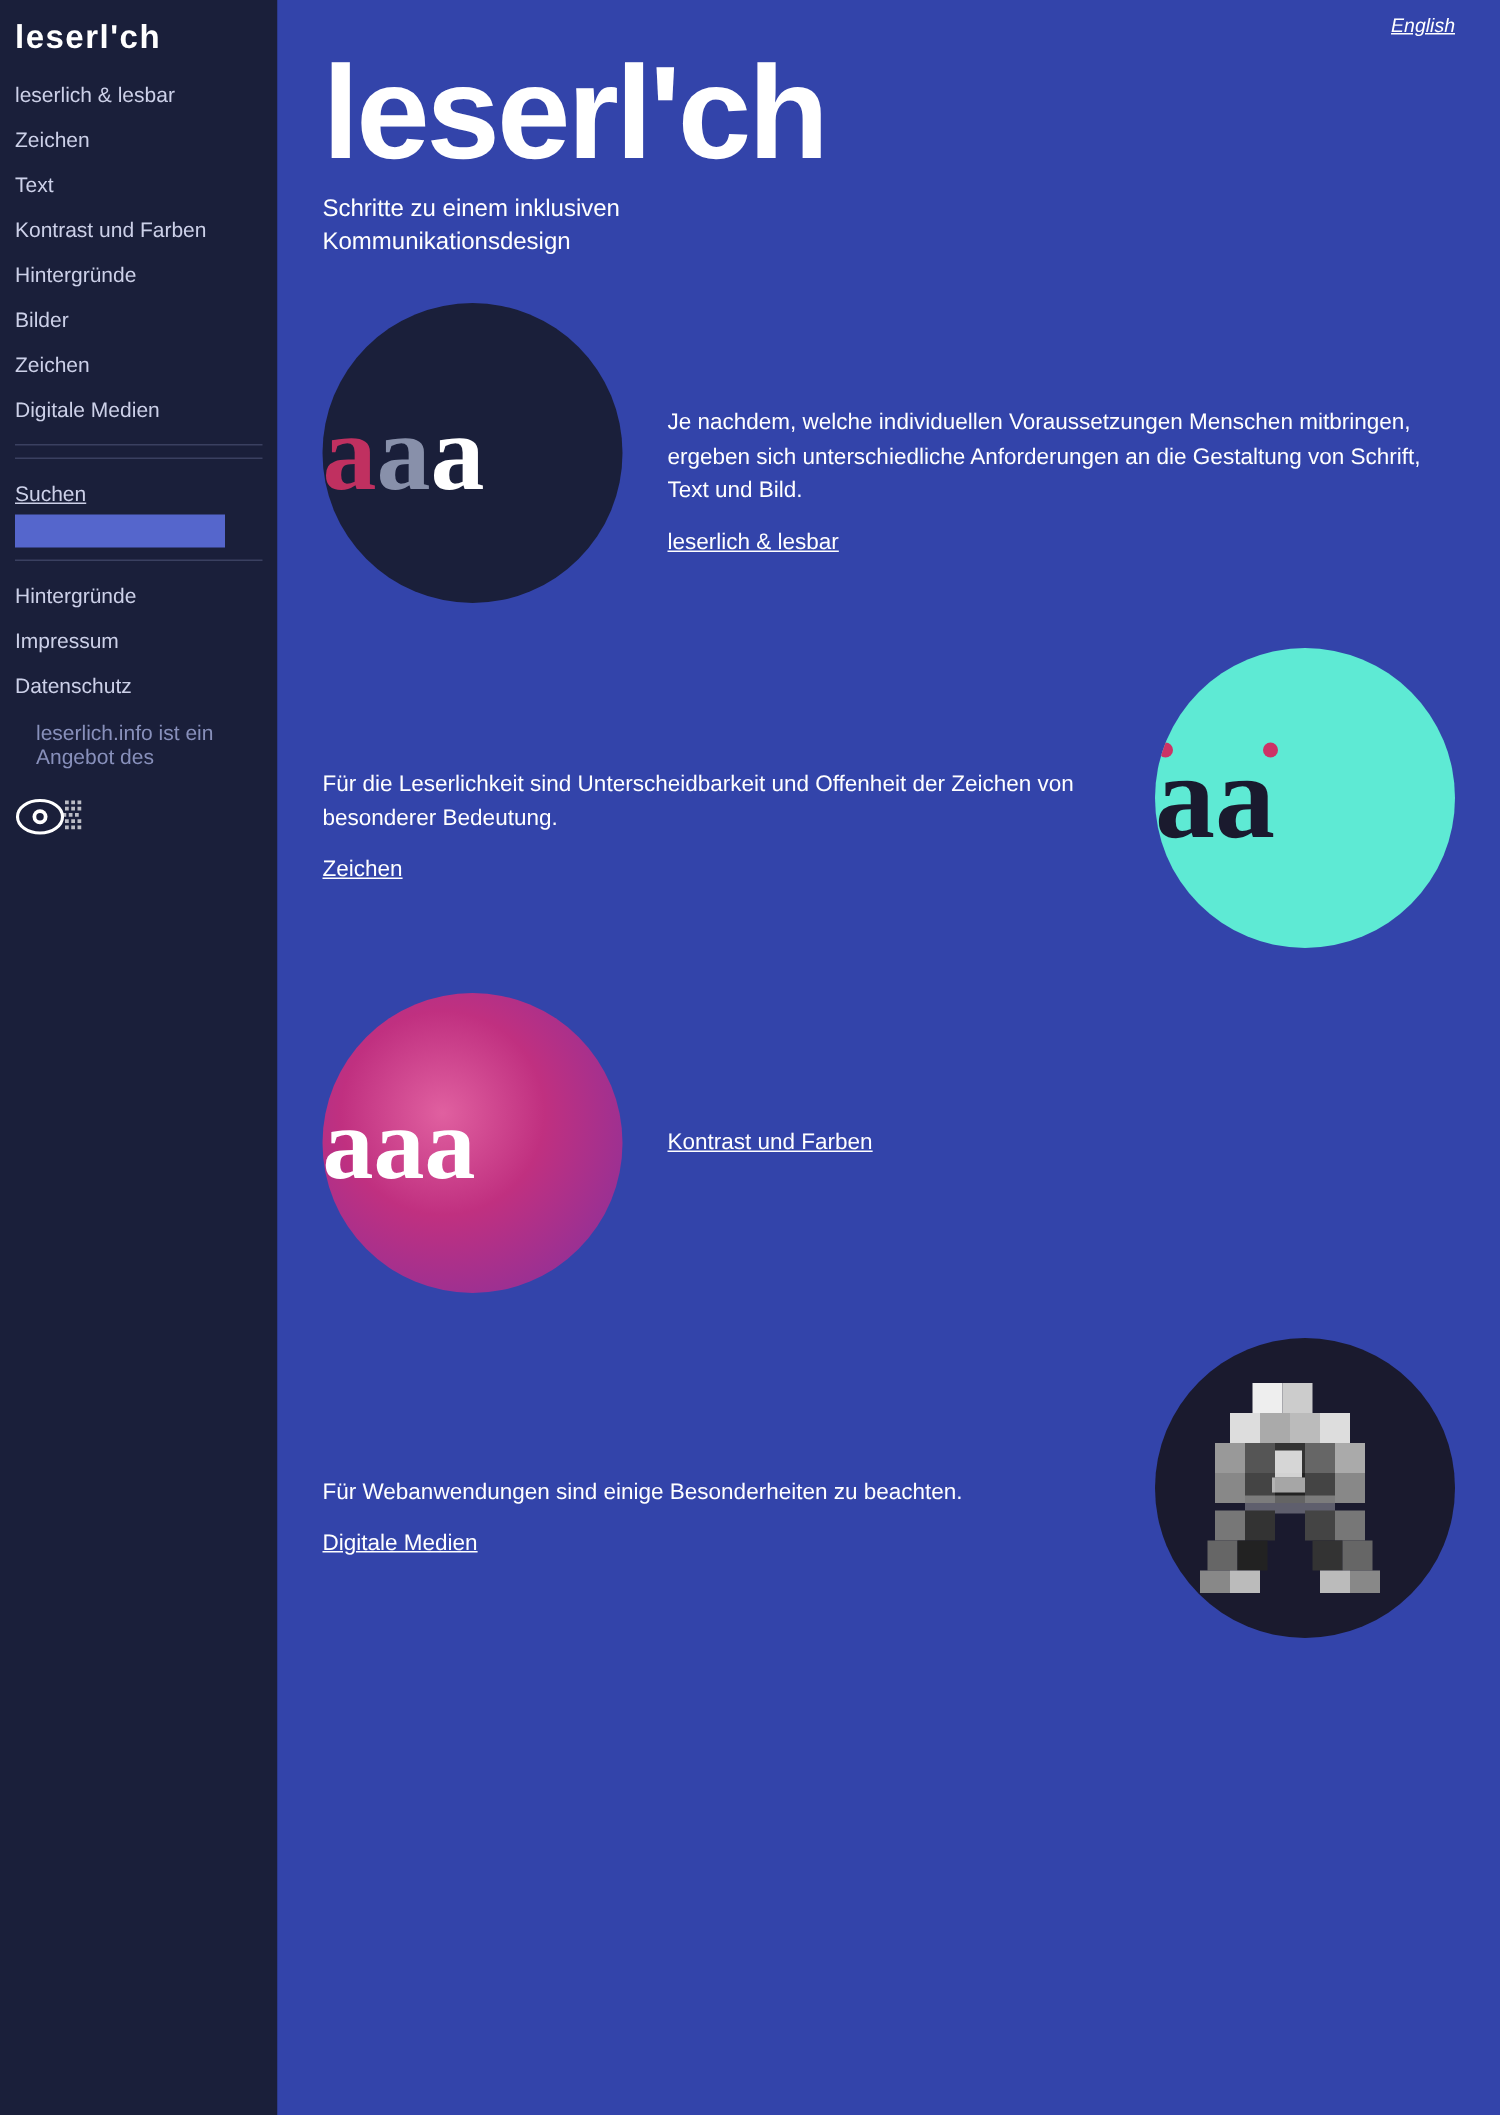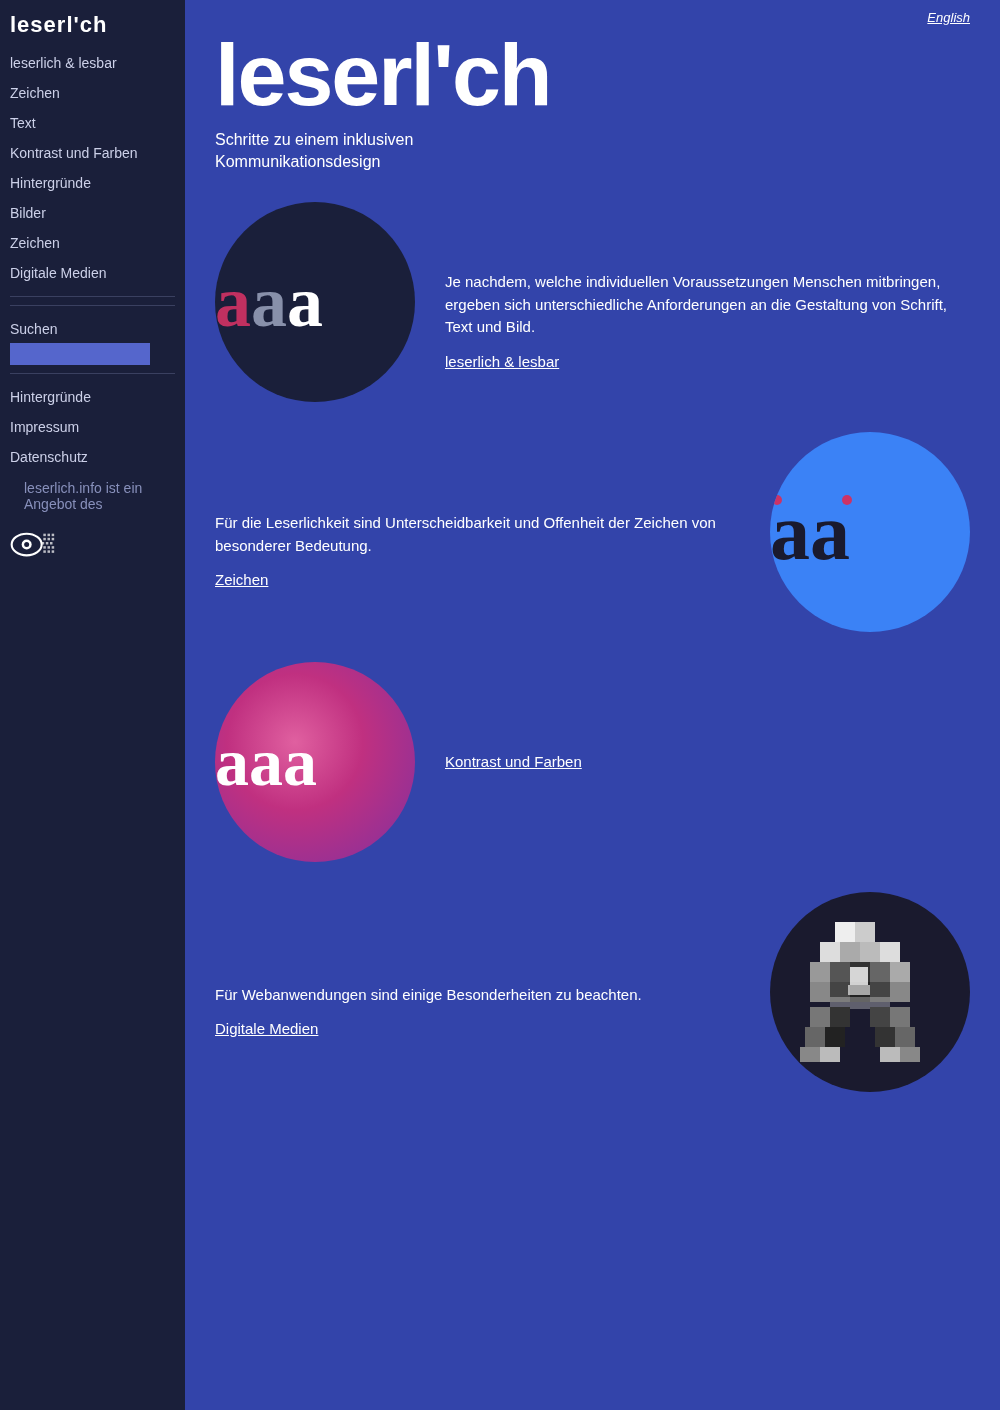--- a/index.html
+++ b/index.html
@@ -31,20 +31,21 @@
     }
     #sidebar .divider {
       border: none;
       border-top: 1px solid #3a4060;
       margin: 8px 10px;
     }
     #sidebar .search-label {
       padding: 7px 10px 3px 10px;
       font-size: 14px;
       color: #ccd0e8;
+      text-decoration: underline;
     }
     #sidebar .search-input {
       margin: 3px 10px 5px 10px;
       width: 140px;
       background: #5566cc;
       border: none;
       height: 22px;
       display: block;
     }
     #sidebar .footer-text {
@@ -141,21 +142,21 @@
       font-weight: 900;
       font-family: Georgia, serif;
       line-height: 1;
     }
     .a-red { color: #c03060; }
     .a-gray { color: #8890aa; }
     .a-white { color: #fff; }
 
     
     .circle-2 {
-      background: #3b82f6;
+      background: #5eead4;
     }
     .aa-black {
       font-size: 80px;
       font-weight: 900;
       font-family: Georgia, serif;
       color: #1a1a2e;
       position: relative;
     }
     .aa-dot {
       width: 10px;

